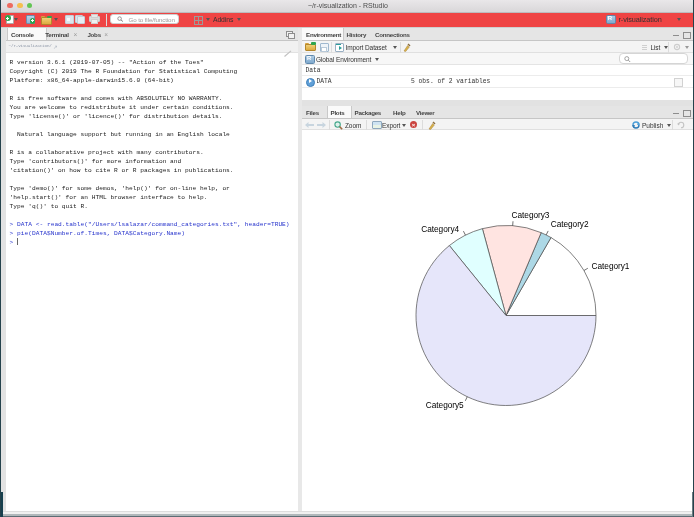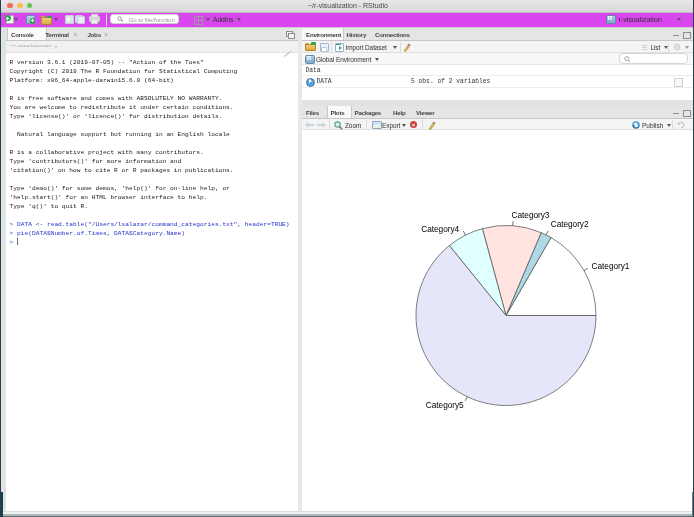--- a/index.html
+++ b/index.html
@@ -15,21 +15,21 @@
 </head>
 <body>
 
 <div class="abs" style="left:1px;top:0;width:692px;height:11.5px;background:linear-gradient(#e9e7e9,#d9d7d9);border-bottom:1px solid #bdbbbd;">
   <div class="abs" style="left:6.3px;top:2.8px;width:5.6px;height:5.6px;border-radius:50%;background:#ee6a5f;"></div>
   <div class="abs" style="left:16.0px;top:2.8px;width:5.6px;height:5.6px;border-radius:50%;background:#f5bf4f;"></div>
   <div class="abs" style="left:25.7px;top:2.8px;width:5.6px;height:5.6px;border-radius:50%;background:#62c554;"></div>
   <div class="abs" style="left:0;top:2px;width:694px;text-align:center;font-size:7px;color:#4c4c4c;">~/r-visualization - RStudio</div>
 </div>
 
-<div class="abs" id="maintoolbar" style="left:1px;top:12.5px;width:692px;height:14.5px;background:#d946ef;border-bottom:1px solid #cfcfcf;">
+<div class="abs" id="maintoolbar" style="left:1px;top:12.5px;width:692px;height:14.5px;background:#ef4444;border-bottom:1px solid #cfcfcf;">
 
   <div class="abs" style="left:4.5px;top:2px;width:6px;height:7.5px;background:#fff;border:0.7px solid #aaa;border-radius:1px;"></div>
   <div class="abs" style="left:3.5px;top:2.5px;width:6.4px;height:6.4px;border-radius:50%;background:#2ea44e;"></div>
   <div class="abs" style="left:5.1px;top:5.2px;width:3.2px;height:1.1px;background:#fff;"></div>
   <div class="abs" style="left:6.15px;top:4.15px;width:1.1px;height:3.2px;background:#fff;"></div>
   <div class="abs caret" style="left:12.5px;top:5.2px;"></div>
 
   <div class="abs" style="left:24.5px;top:2.5px;width:7.5px;height:6.5px;background:linear-gradient(#b9d2e8,#8fb4d6);border:0.7px solid #6b8fb0;border-radius:1px;"></div>
   <div class="abs" style="left:28.5px;top:5.5px;width:5.6px;height:5.6px;border-radius:50%;background:#2ea44e;"></div>
   <div class="abs" style="left:29.8px;top:7.8px;width:3px;height:1px;background:#fff;"></div>

